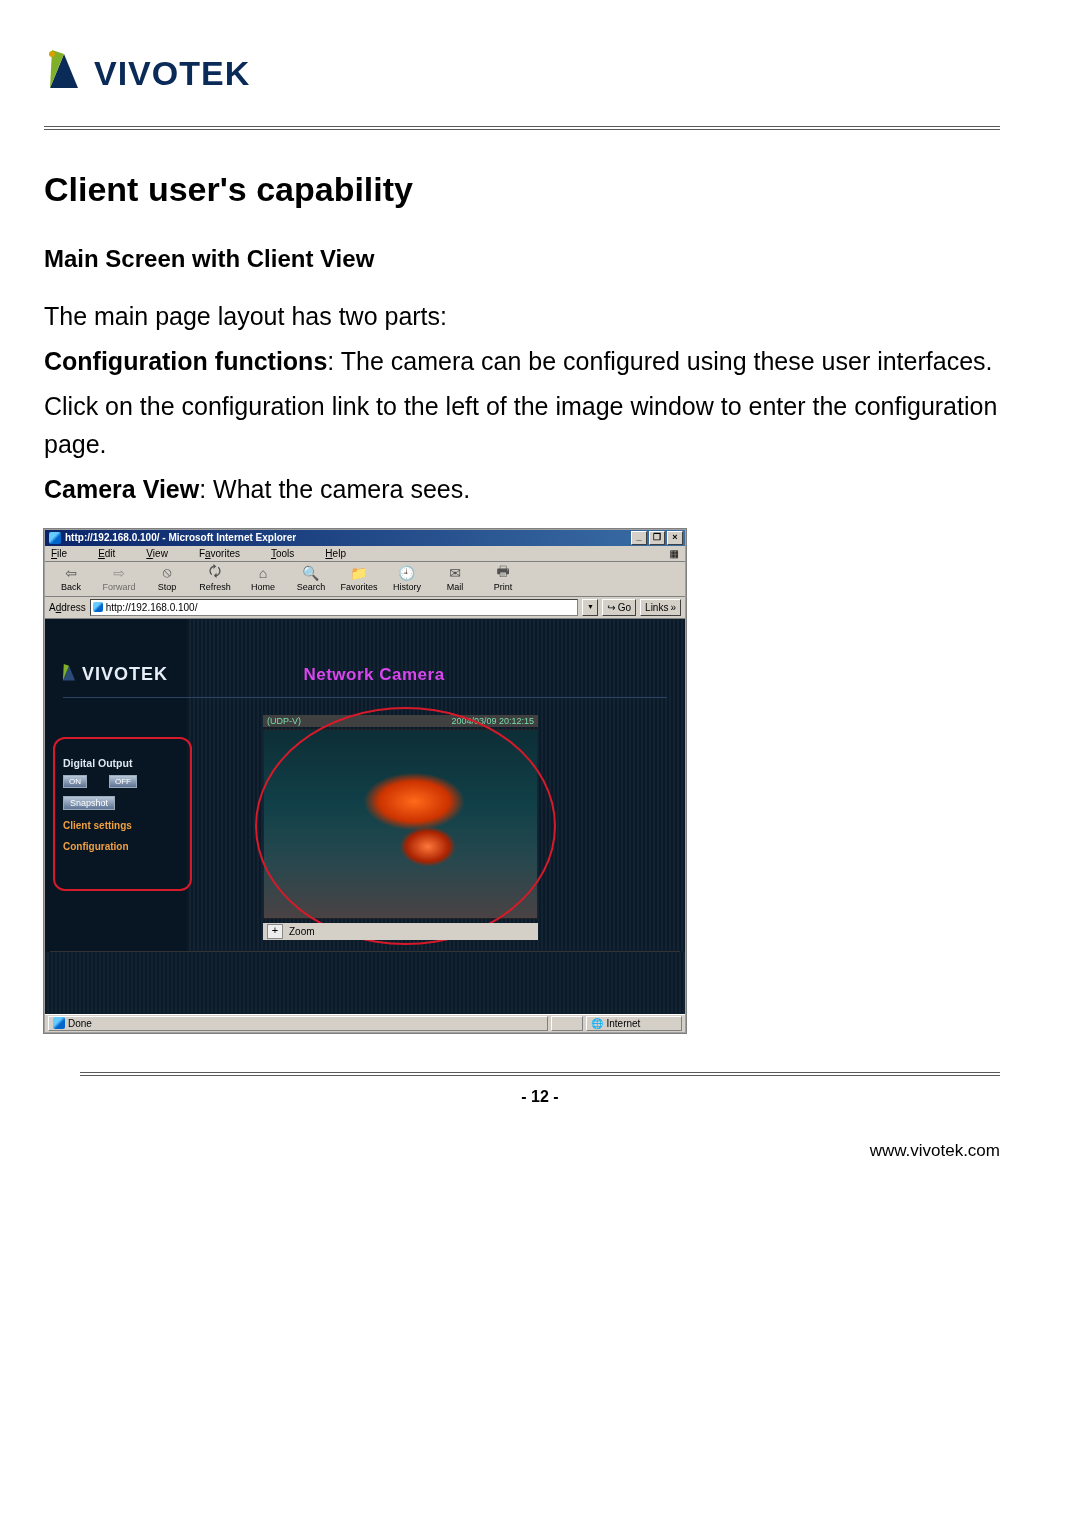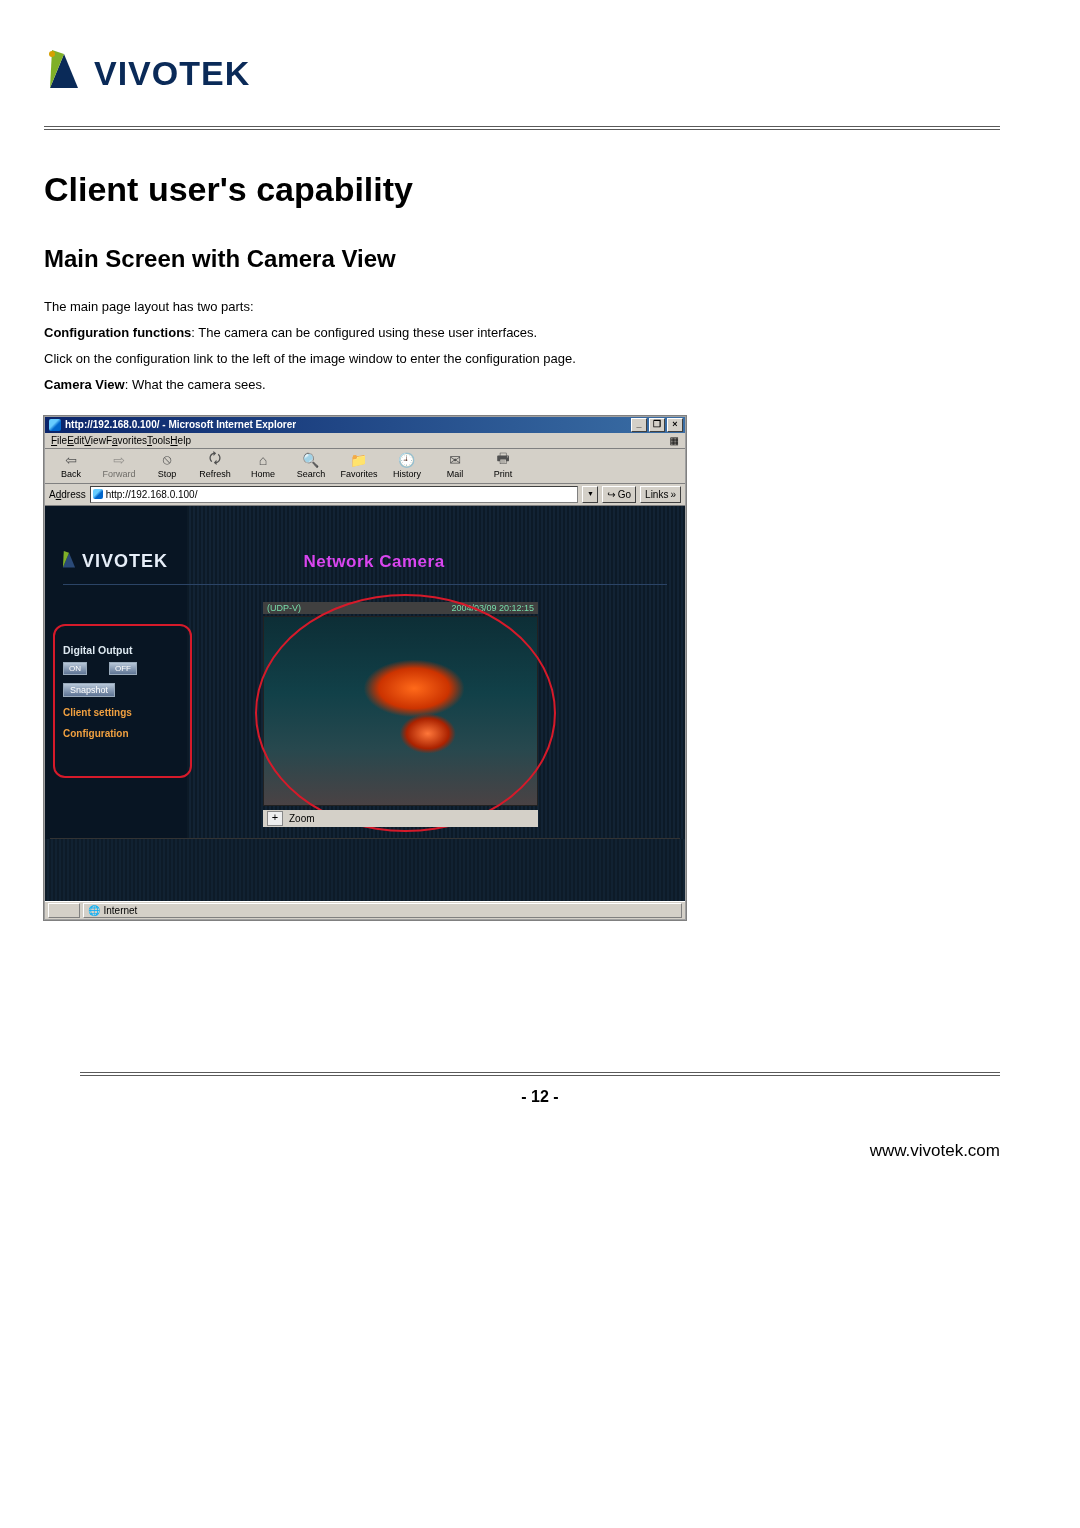--- a/index.html
+++ b/index.html
@@ -51,21 +51,21 @@
     font-size: 34px;
     margin: 10px 0 36px 0;
   }
   h2.subheading {
     font-family: Verdana, Arial, sans-serif;
     font-weight: 700;
     font-size: 24px;
     margin: 30px 0 24px 0;
   }
   p.body {
-    font-size: 13px;
+    font-size: 25px;
     line-height: 1.55;
     margin: 0 0 6px 0;
   }
   .b { font-weight: 700; }
 
   
   .shot {
     width: 640px;
     margin: 20px 0 0 0;
     border: 1px solid #a0a0a0;
@@ -109,21 +109,21 @@
     font-size: 9px;
     line-height: 10px;
     text-align: center;
     color: #000;
   }
   .menubar {
     background: #d4d0c8;
     padding: 2px 6px;
     font-size: 10px;
     display: flex;
-    gap: 0;
+    gap: 31px;
     border-bottom: 1px solid #808080;
     color: #000;
     justify-content: space-between;
   }
   .menubar span u { text-decoration: underline; }
   .menubar-end { margin-left: auto; }
   .toolbar {
     background: #d4d0c8;
     padding: 2px 6px 4px 6px;
     display: flex;
@@ -410,21 +410,21 @@
         <circle cx="8" cy="4" r="3" fill="#d6a000"></circle>
       </svg>
     </span>
     <span class="logo-text">VIVOTEK</span>
   </div>
 
   <div class="hr-double"></div>
 
   <h1 class="heading">Client user's capability</h1>
 
-  <h2 class="subheading">Main Screen with Camera View</h2>
+  <h2 class="subheading">Main Screen with Client View</h2>
 
   <p class="body">The main page layout has two parts:</p>
   <p class="body">
     <span class="b">Configuration functions</span><span>: The camera can be configured using these user interfaces.</span>
   </p>
   <p class="body">Click on the configuration link to the left of the image window to enter the configuration page.</p>
   <p class="body">
     <span class="b">Camera View</span><span>: What the camera sees.</span>
   </p>
 
@@ -550,20 +550,24 @@
           <span class="btn">OFF</span>
         </div>
         <span class="snapshot-btn">Snapshot</span>
         <span class="sp-link">Client settings</span>
         <span class="sp-link">Configuration</span>
       </div>
       <div class="sidepanel-highlight"></div>
     </div>
 
     <div class="statusbar">
+      <span class="status-cell status-left">
+        <span class="ie-icon"></span>
+        <span>Done</span>
+      </span>
       <span class="status-cell status-mid"></span>
       <span class="status-cell status-right">
         <span>🌐</span>
         <span>Internet</span>
       </span>
     </div>
   </div>
 
   <div class="hr-bottom"></div>
   <div class="page-number">- 12 -</div>

